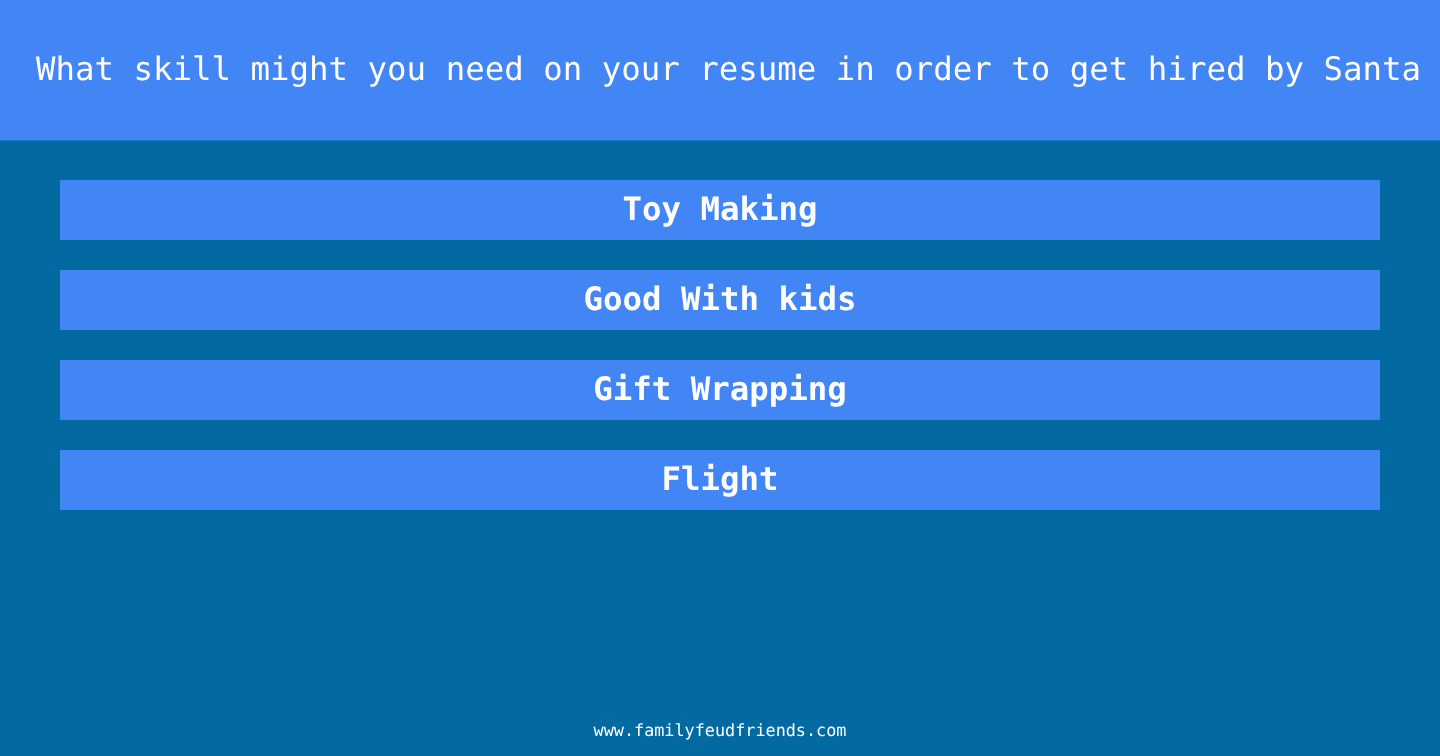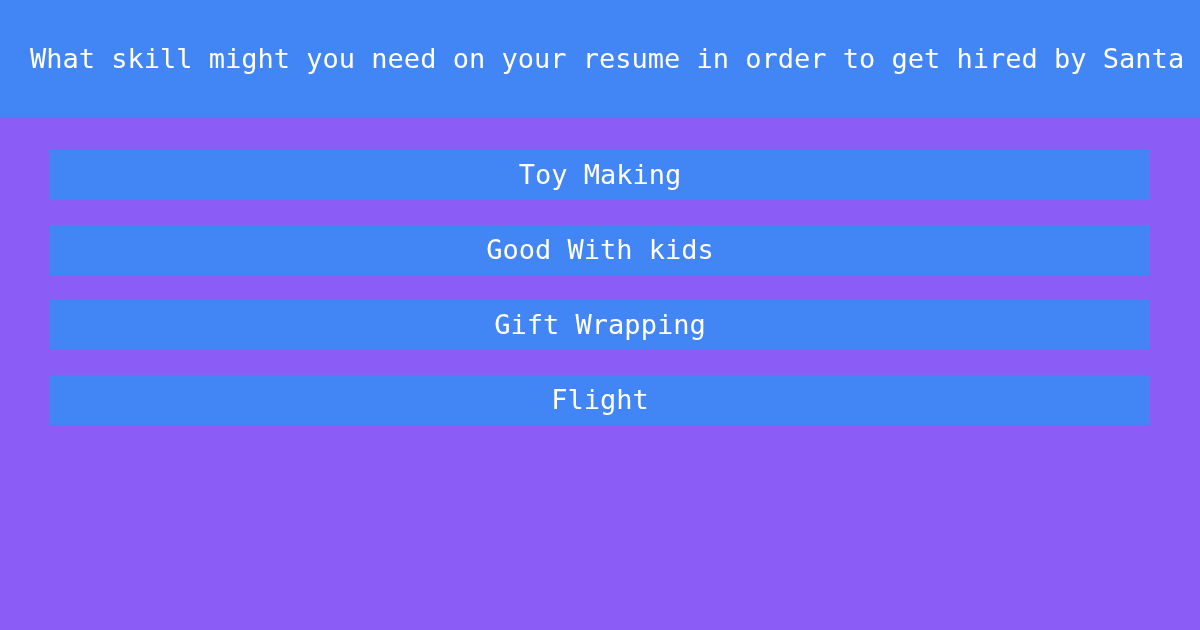--- a/index.html
+++ b/index.html
@@ -14,21 +14,21 @@
     overflow: hidden;
     position: relative;
   }
 
   #app {
     position: absolute;
     left: 0;
     top: 0;
     width: 1200px;
     height: 630px;
-    background: #8b5cf6;
+    background: #0369a1;
   }
 
   
   .question-banner {
     position: absolute;
     left: 0;
     top: 0;
     width: 1200px;
     height: 117px;
     background: #4285f4;
@@ -49,20 +49,21 @@
     margin: 0;
     padding: 0;
   }
 
   
   .answers {
     position: absolute;
     left: 50px;
     top: 150px;
     width: 1100px;
+    font-weight: bold;
   }
   .answer-row {
     width: 1100px;
     height: 50px;
     background: #4285f4;
     margin-bottom: 25px;
     display: flex;
     align-items: center;
     justify-content: center;
     box-sizing: border-box;
@@ -117,14 +118,17 @@
     <div class="answer-row">
       <span class="answer-text">Gift Wrapping</span>
     </div>
 
     <div class="answer-row">
       <span class="answer-text">Flight</span>
     </div>
 
   </div>
 
+  <div class="site-footer">
+    <span class="footer-url">www.familyfeudfriends.com</span>
+  </div>
 
 </div>
 
 </body></html>

